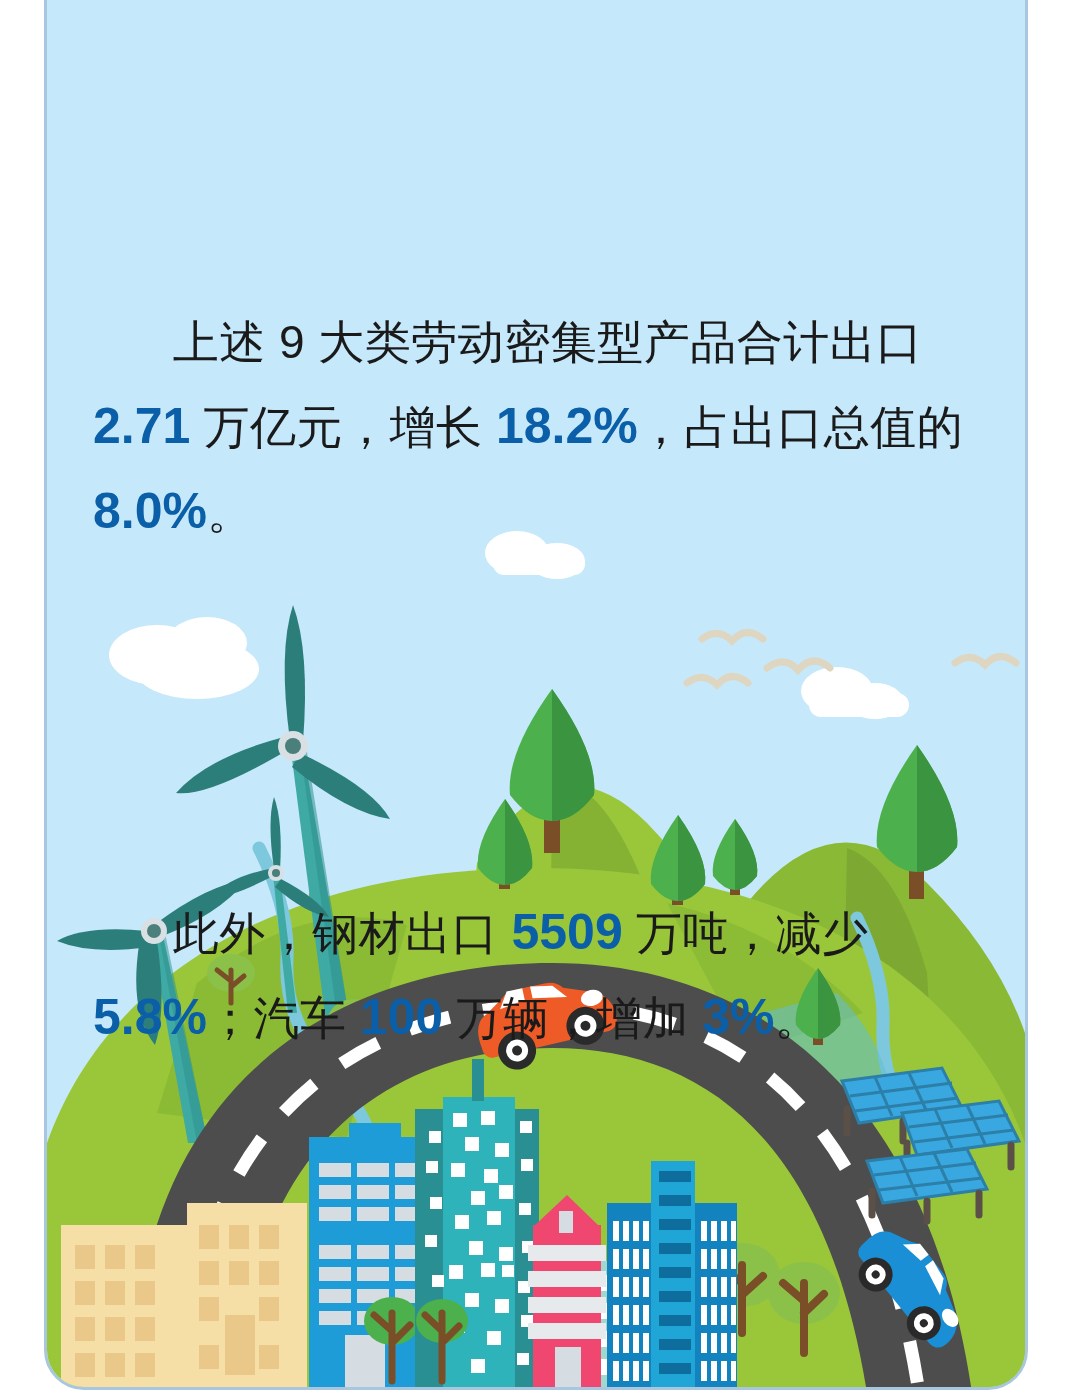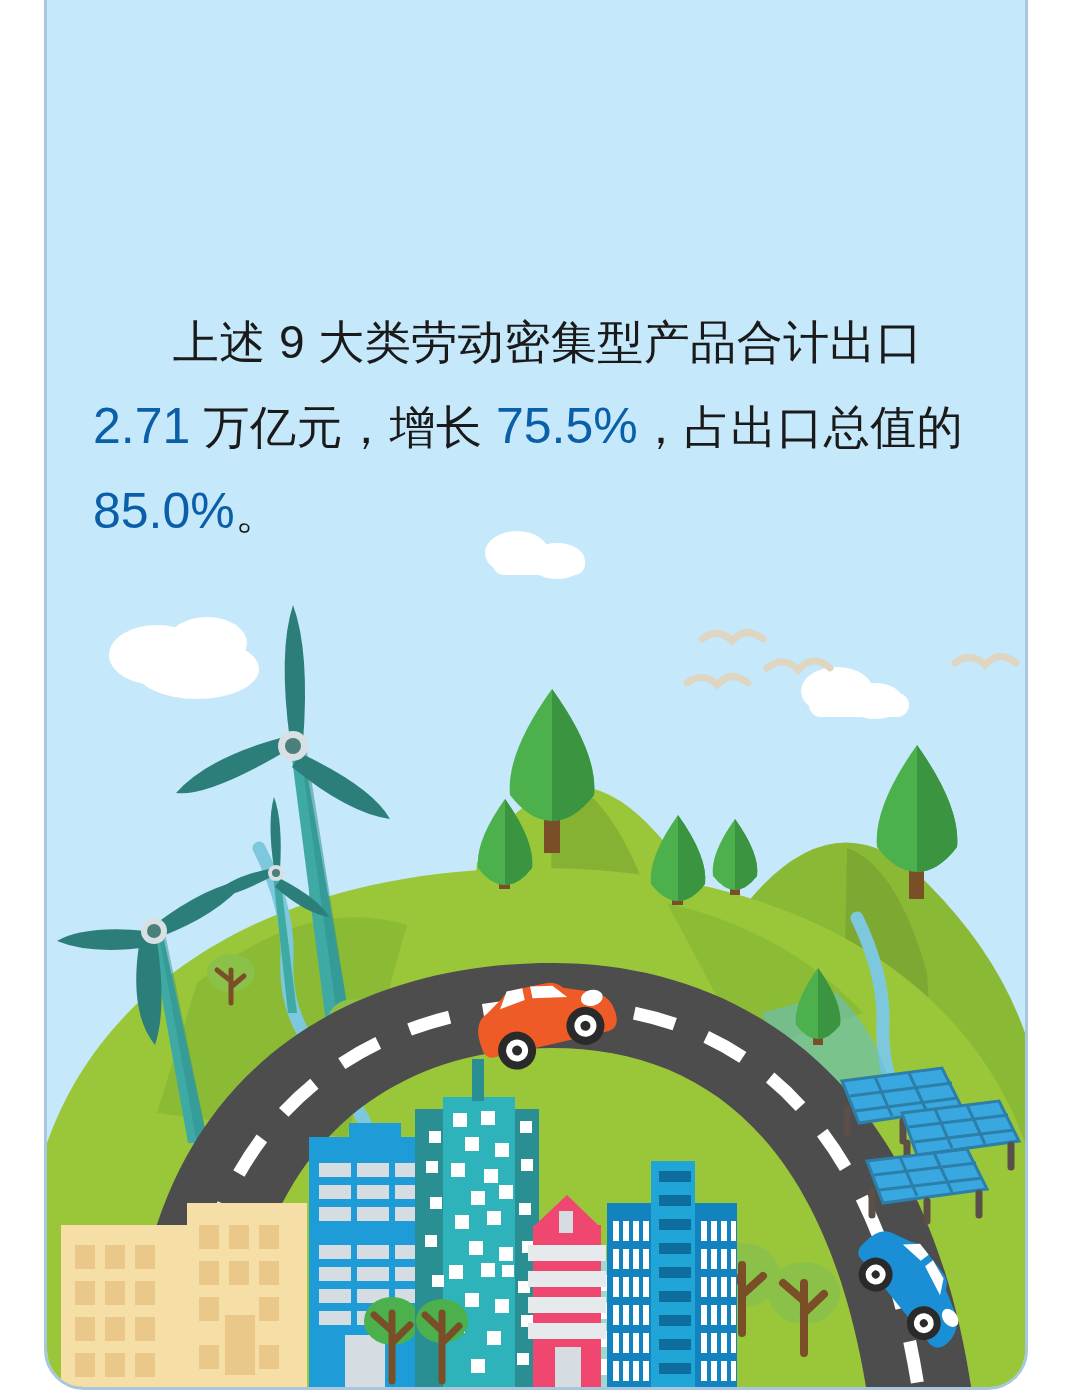--- a/index.html
+++ b/index.html
@@ -17,21 +17,21 @@
 
   
   #copy{
     position:absolute;left:46px;top:85px;width:900px;
     color:#1a1a1a;
     font-size:46px;
     line-height:84px;
     letter-spacing:0.5px;
     white-space:pre-wrap;
   }
-  #copy .hl{color:#0a5fa8;font-weight:normal;font-size:50px;letter-spacing:0px;}
+  #copy .hl{color:#0a5fa8;font-weight:bold;font-size:50px;letter-spacing:0px;}
   #copy p{margin:0;}
 
   
   #scene{position:absolute;left:0;top:0;width:978px;height:1424px;}
   #scene svg{display:block;}
 </style>
 </head>
 <body>
 
 <div id="card">
@@ -453,17 +453,20 @@
           <circle cx="108" cy="44" r="10" fill="#ffffff"></circle>
           <circle cx="108" cy="44" r="4" fill="#2a2a2a"></circle>
         </g>
 
       </g>
     </svg>
   </div>
 
   <div id="copy">
     <p>
-      <span>上述 9 大类劳动密集型产品合计出口 </span><span class="hl">2.71</span><span> 万亿元，增长 </span><span class="hl">75.5%</span><span>，占出口总值的 </span><span class="hl">85.0%</span><span>。</span>
+      <span>上述 9 大类劳动密集型产品合计出口 </span><span class="hl">2.71</span><span> 万亿元，增长 </span><span class="hl">18.2%</span><span>，占出口总值的 </span><span class="hl">8.0%</span><span>。</span>
+    </p>
+    <p>
+      <span>此外，钢材出口 </span><span class="hl">5509</span><span> 万吨，减少 </span><span class="hl">5.8%</span><span>；汽车 </span><span class="hl">100</span><span> 万辆，增加 </span><span class="hl">3%</span><span>。</span>
     </p>
   </div>
 
 </div>
 
 </body></html>

